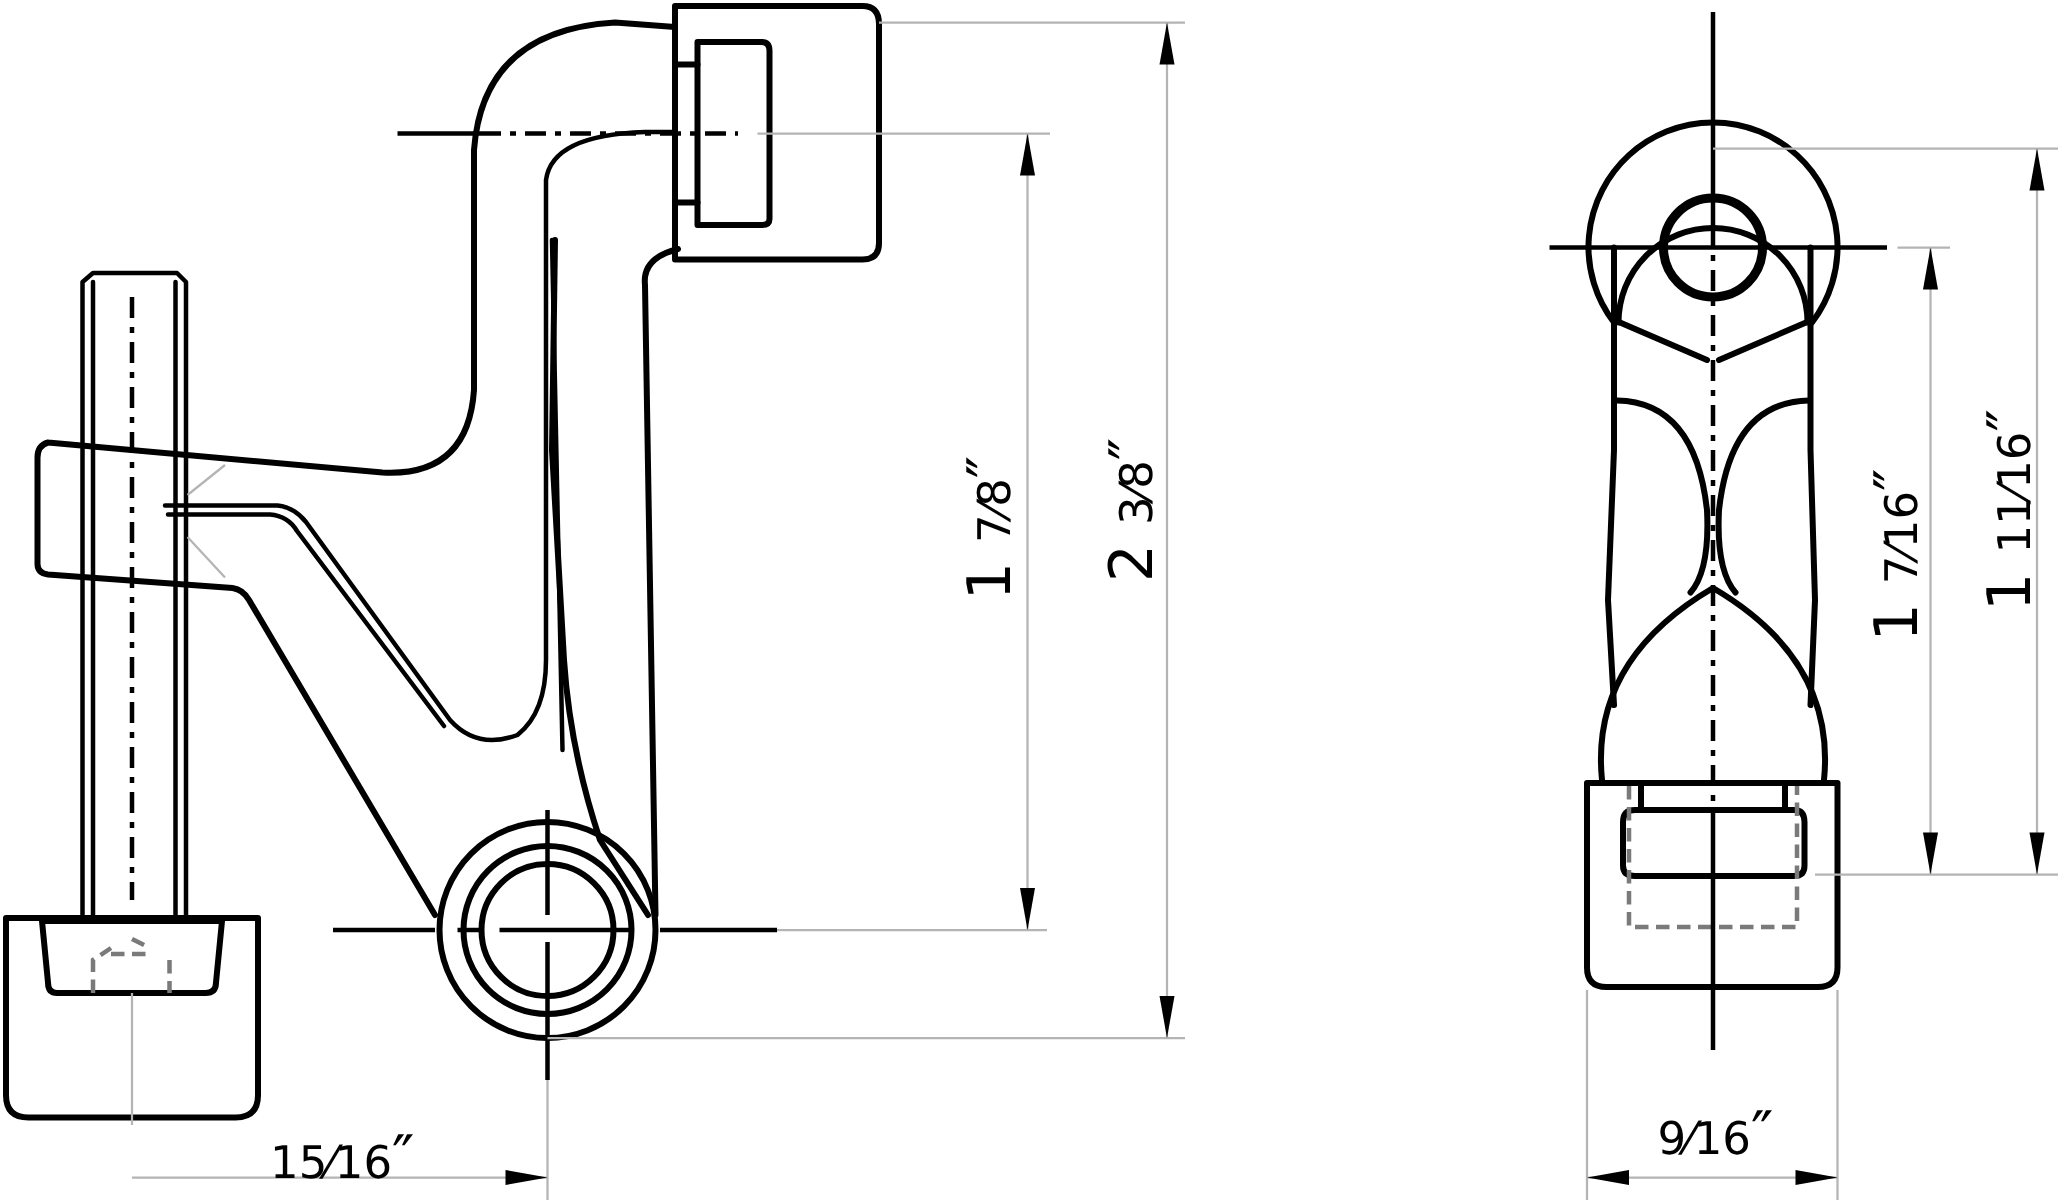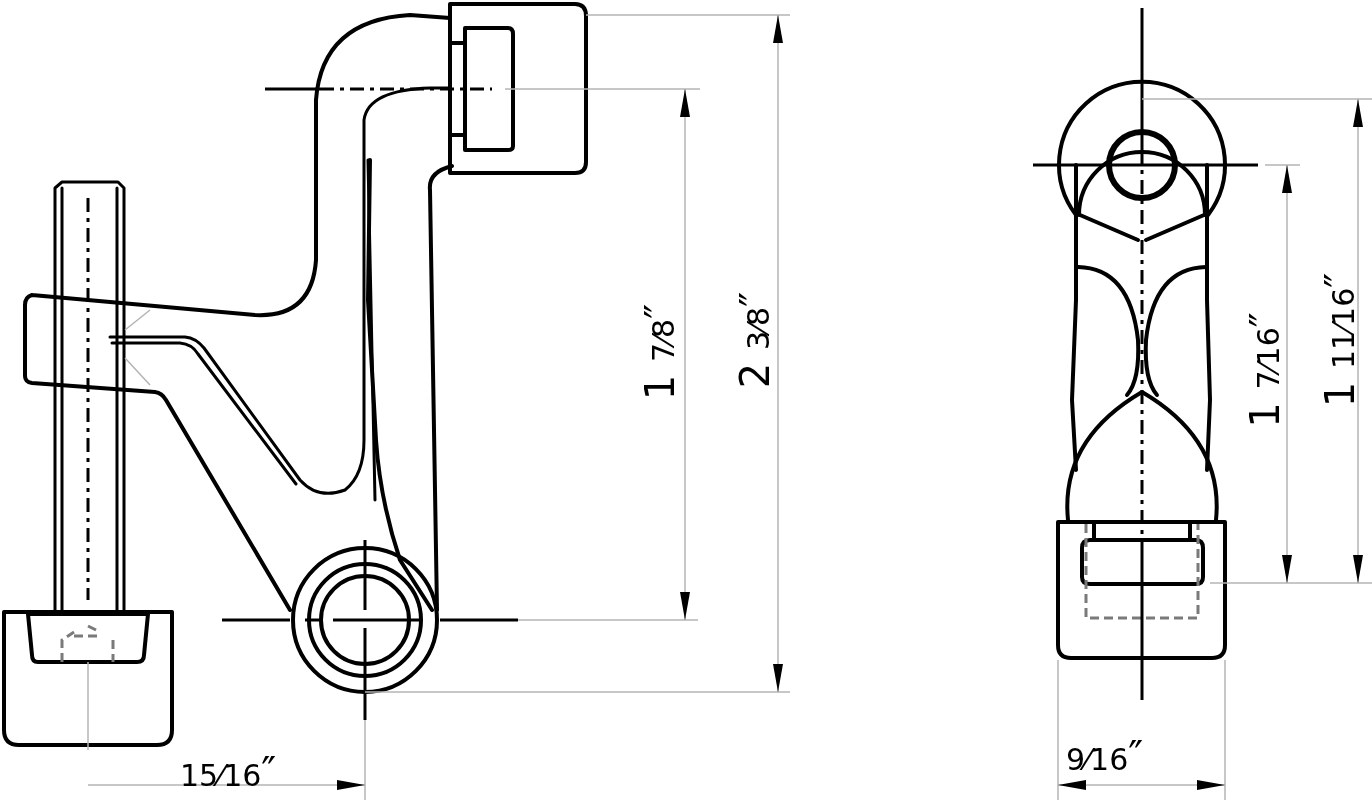--- a/index.html
+++ b/index.html
@@ -139,21 +139,21 @@
 <div class="label rot" style="left:600px; top:332px; width:120px; text-align:center;">
   <span class="num">1</span>
   <span class="frac">7⁄8</span><span class="num">″</span>
 </div>
 
 <div class="label rot" style="left:690px; top:320px; width:130px; text-align:center;">
   <span class="num">2</span>
   <span class="frac">3⁄8</span><span class="num">″</span>
 </div>
 
-<div class="label" style="left:1066px; top:736px;">
+<div class="label" style="left:1105px; top:736px;">
   <span class="frac">9⁄16</span><span class="num">″</span>
 </div>
 
 <div class="label rot" style="left:1195px; top:350px; width:140px; text-align:center;">
   <span class="num">1</span>
   <span class="frac">7⁄16</span><span class="num">″</span>
 </div>
 
 <div class="label rot" style="left:1260px; top:320px; width:160px; text-align:center;">
   <span class="num">1</span>

